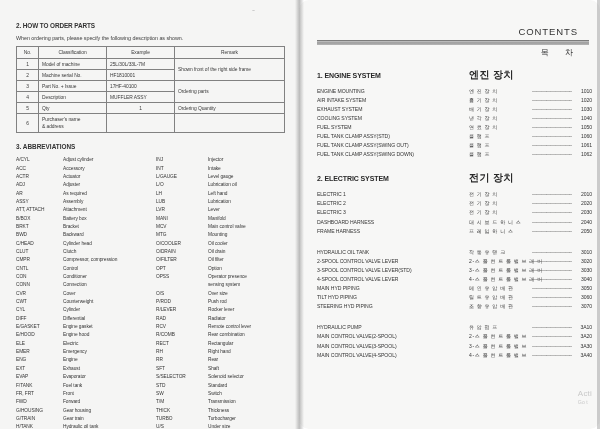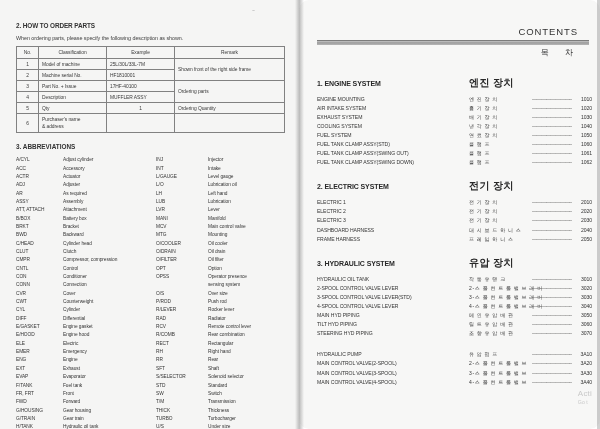--- a/index.html
+++ b/index.html
@@ -137,21 +137,21 @@
     height: 4.5px;
     width: 272px;
     background: linear-gradient(to bottom, #c8c8c8, #9d9d9d 45%, #b9b9b9);
     border-top: 0.8px solid #7a7a7a;
     margin-bottom: 2px;
   }
   .contents-kr {
     text-align: right;
     font-size: 8px;
     color: #303030;
-    margin: 0 12px 18px 0;
+    margin: 0 12px 10px 0;
     letter-spacing: 7px;
   }
   .grp {
     margin: 0 0 3px 0;
   }
   .grp-head {
     display: flex;
     align-items: baseline;
     font-size: 7px;
     font-weight: bold;
@@ -523,24 +523,20 @@
           </div>
           <div class="row">
             <span class="en">FRAME HARNESS</span>
             <span class="kr">프 레 임 하 니 스</span>
             <span class="dots">——————————————————————————————</span>
             <span class="pg">2050</span>
           </div>
         </div>
         <div class="grp-gap"></div>
         <div class="grp">
-          <div class="grp-head">
-            <span class="en">3. HYDRAULIC SYSTEM</span>
-            <span class="kr">유압 장치</span>
-          </div>
           <div class="row">
             <span class="en">HYDRAULIC OIL TANK</span>
             <span class="kr">작 동 유 탱 크</span>
             <span class="dots">——————————————————————————————</span>
             <span class="pg">3010</span>
           </div>
           <div class="row">
             <span class="en">2-SPOOL CONTROL VALVE LEVER</span>
             <span class="kr">2-스 풀 컨 트 롤 밸 브 레 버</span>
             <span class="dots">——————————————————————————————</span>

